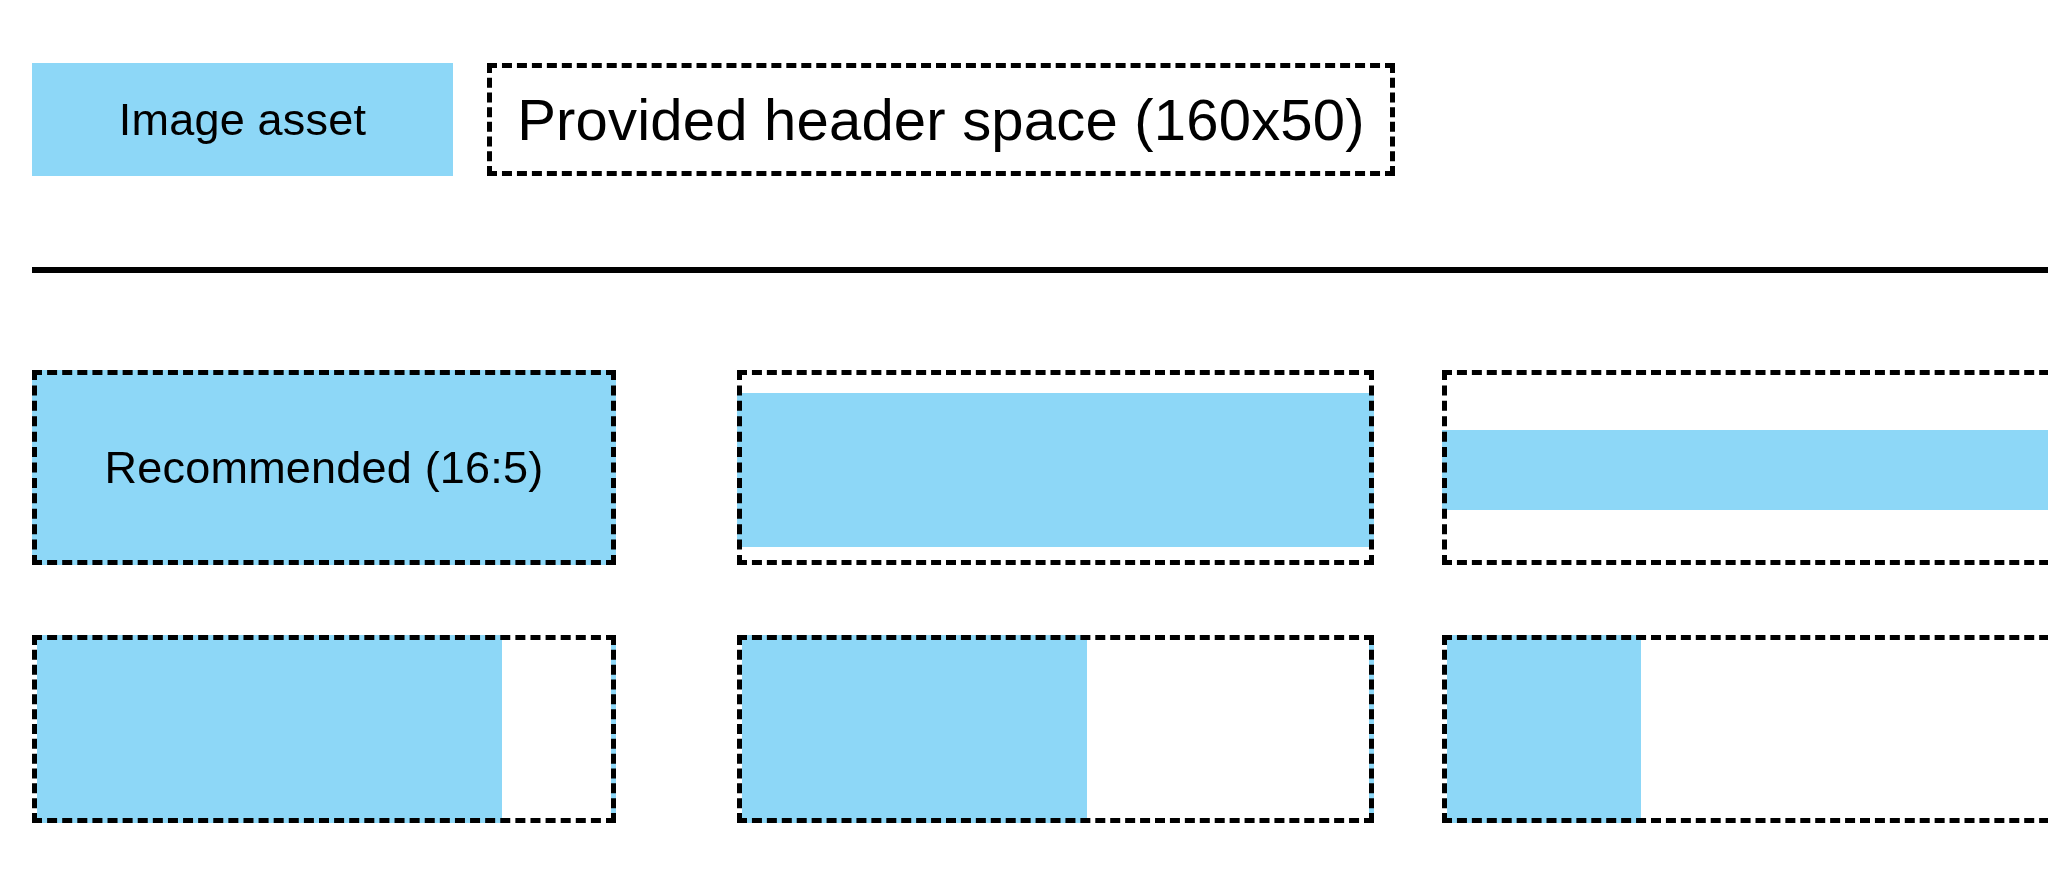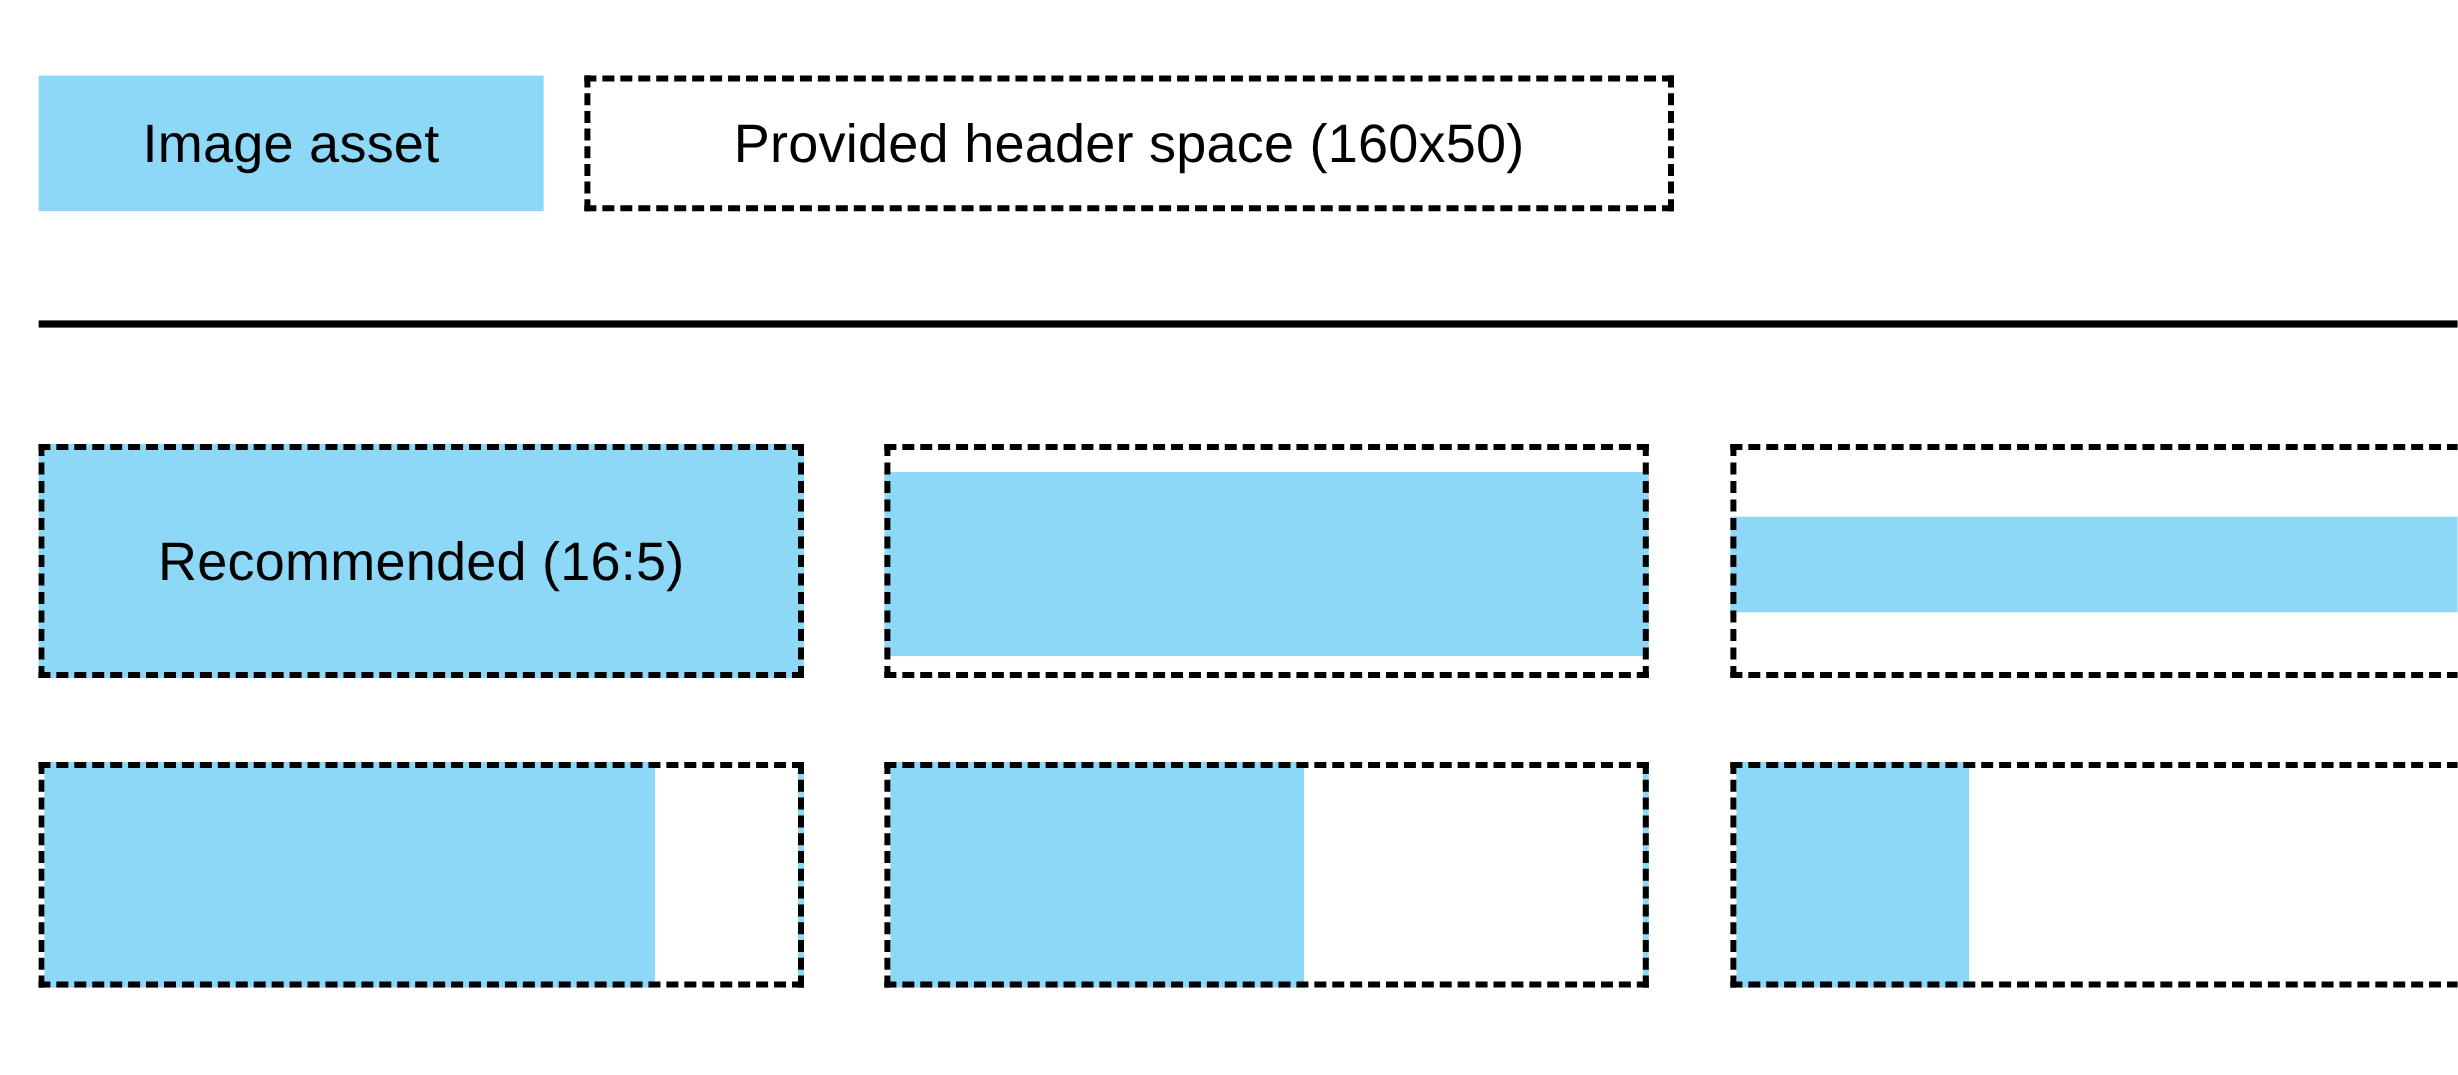--- a/index.html
+++ b/index.html
@@ -37,21 +37,21 @@
     left: 455px;
     top: 63px;
     width: 908px;
     height: 113px;
     box-sizing: border-box;
     border: 5px dashed #000000;
     background: #ffffff;
     display: flex;
     align-items: center;
     justify-content: center;
-    font-size: 45px;
+    font-size: 58px;
     font-weight: 500;
     letter-spacing: 0.2px;
   }
 
   
   .divider {
     position: absolute;
     left: 0;
     top: 267px;
     width: 2048px;
@@ -66,21 +66,21 @@
     background: #ffffff;
     display: flex;
     align-items: center;
     justify-content: center;
     font-size: 45px;
     font-weight: 500;
     letter-spacing: 0.2px;
   }
   .r1 { top: 370px; height: 195px; }
   .r2 { top: 635px; height: 188px; }
-  .c1 { left: 0;      width: 638px; text-align: right; }
+  .c1 { left: 0;      width: 584px; text-align: right; }
   .c2 { left: 705px;  width: 637px; }
   .c3 { left: 1410px; width: 637px; }
 </style>
 </head>
 <body>
 
 <div id="canvas">
 
   <div class="asset-swatch" style="background: rgb(141, 215, 247);">
     <span>Image asset</span>

